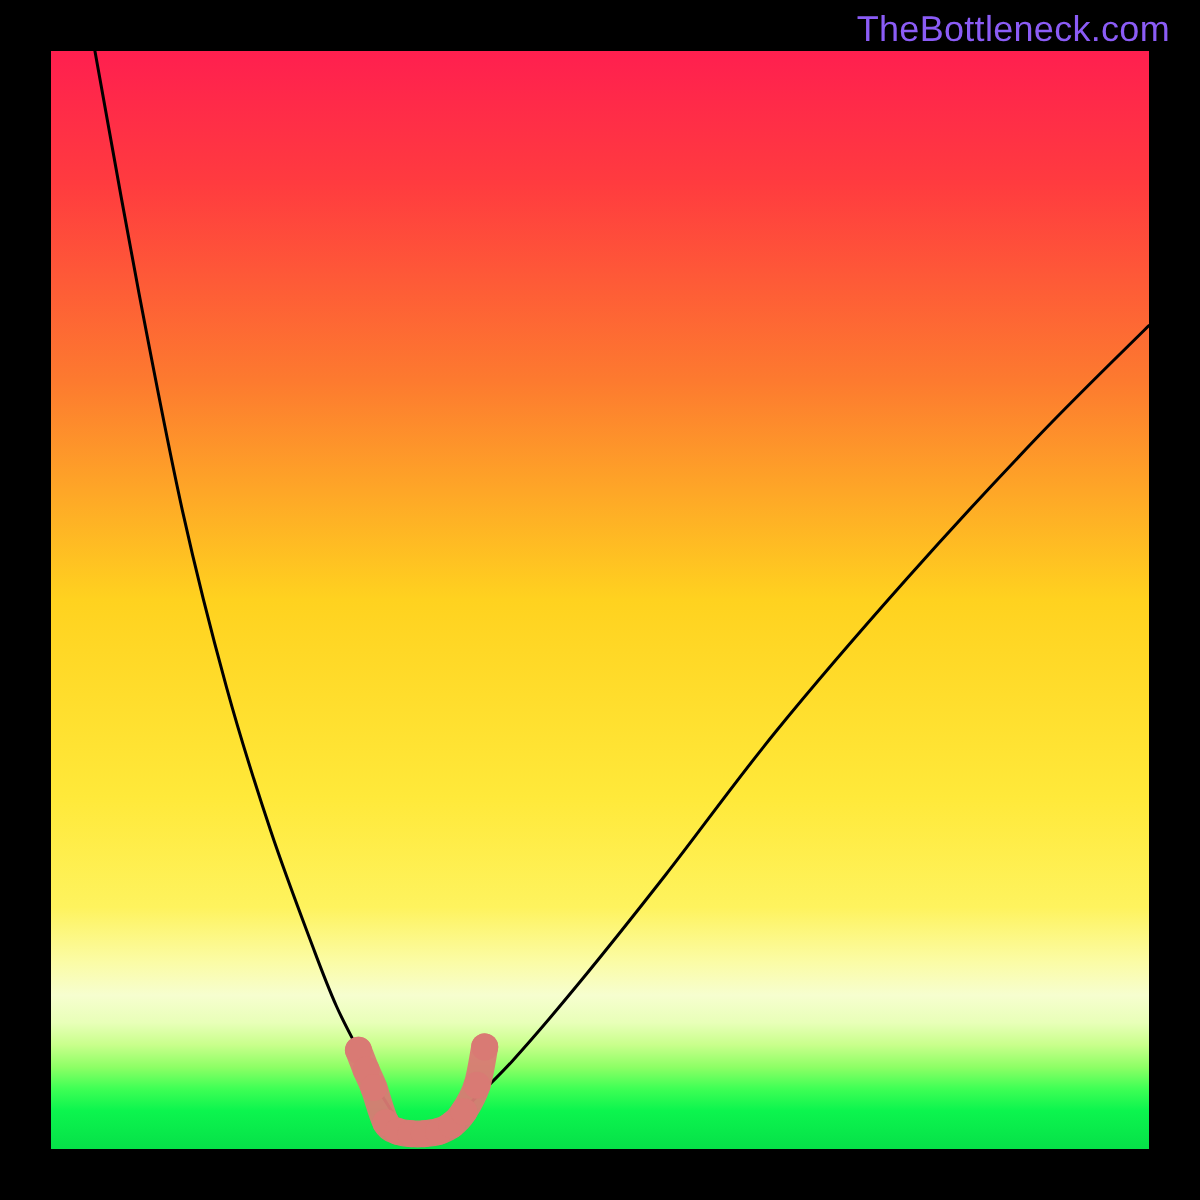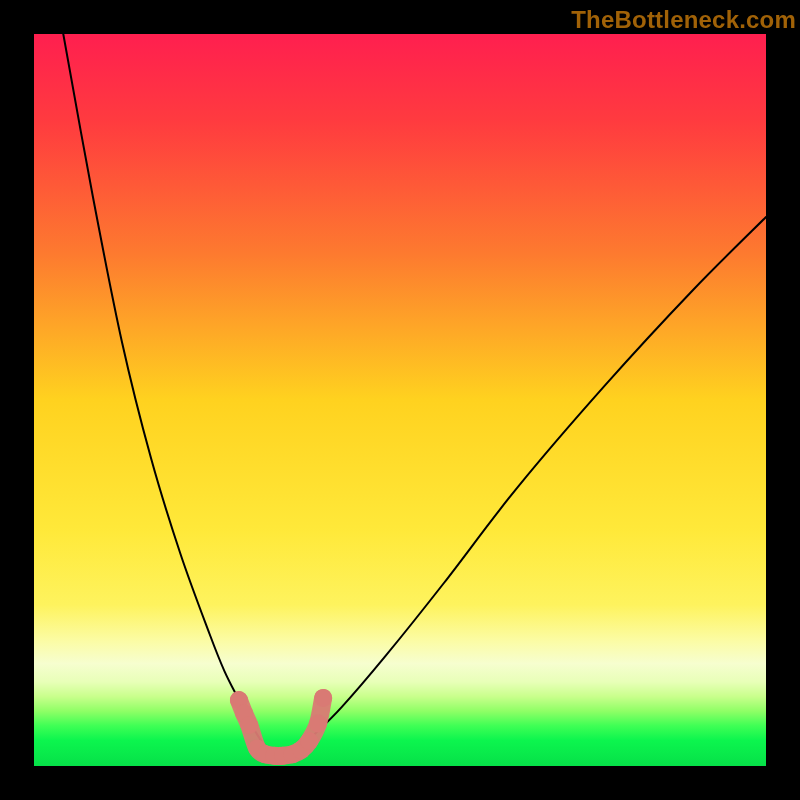--- a/index.html
+++ b/index.html
@@ -21,24 +21,24 @@
     position: absolute;
     left: 34px;
     top: 34px;
     width: 732px;
     height: 732px;
     overflow: hidden;
   }
   .watermark {
     position: absolute;
     top: 6px;
-    right: 4px;
-    color: #a16207;
+    right: 20px;
+    color: #8b5cf6;
     font-size: 24px;
-    font-weight: 700;
+    font-weight: 400;
     letter-spacing: 0.2px;
     z-index: 5;
     user-select: none;
   }
   svg { display: block; }
 </style>
 </head>
 <body>
 
 <div class="frame">

